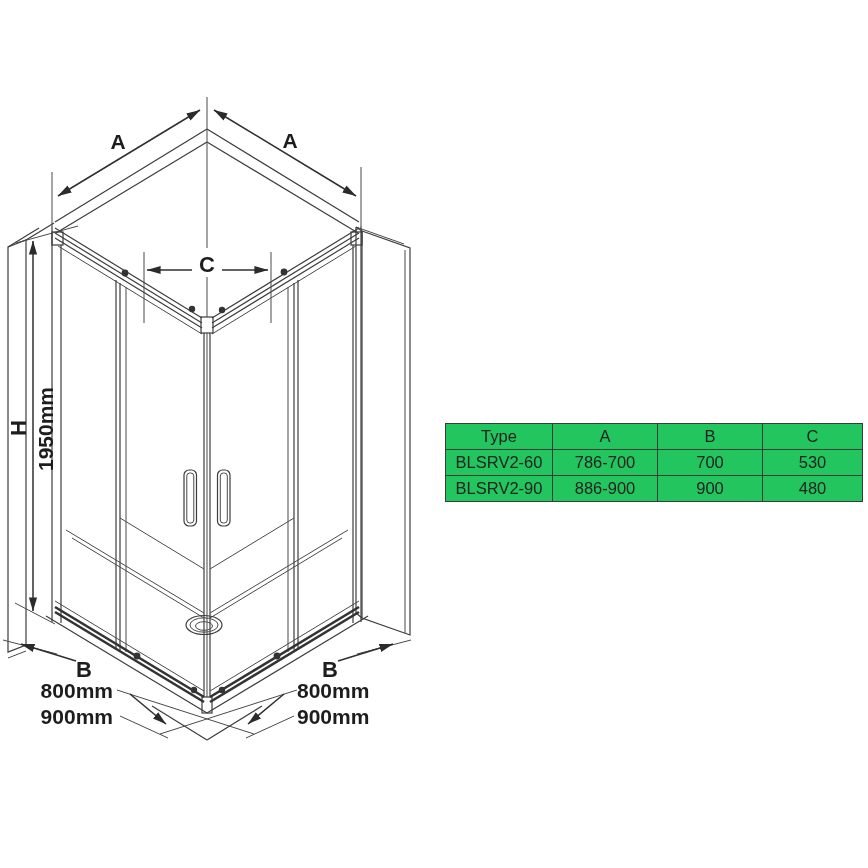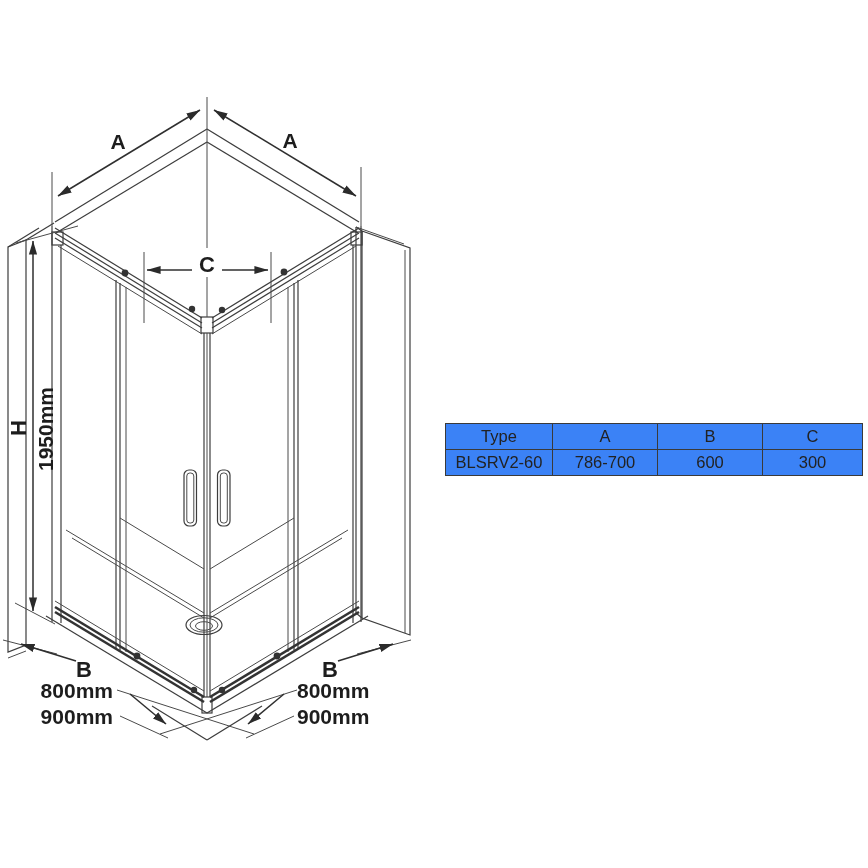--- a/index.html
+++ b/index.html
@@ -17,21 +17,21 @@
   .dim-txt {fill:#1d1d1d;font-family:"Liberation Sans",sans-serif;
             font-weight:bold;font-size:21px;}
   .dim-txt-lg{fill:#1d1d1d;font-family:"Liberation Sans",sans-serif;
             font-weight:bold;font-size:22px;}
 
   
   #spec-table{position:absolute;left:445px;top:423px;border-collapse:collapse;
               table-layout:fixed;width:417px;}
   #spec-table td,#spec-table th{border:1.5px solid #3a3a3a;text-align:center;
               vertical-align:middle;font-weight:normal;font-size:16.5px;
-              color:#222;height:25px;padding:0;background:#3b82f6;
+              color:#222;height:25px;padding:0;background:#22c55e;
               font-family:"Liberation Sans",sans-serif;}
 </style>
 </head>
 <body>
 
 <div id="stage">
 
   <svg id="drawing-svg" width="868" height="868" viewBox="0 0 868 868">
     <defs>
       <marker id="arw" markerWidth="15" markerHeight="11" refX="13.6" refY="5" orient="auto-start-reverse" markerUnits="userSpaceOnUse">
@@ -210,19 +210,25 @@
     <tbody>
       <tr>
         <th>Type</th>
         <th>A</th>
         <th>B</th>
         <th>C</th>
       </tr>
       <tr>
         <td>BLSRV2-60</td>
         <td>786-700</td>
-        <td>600</td>
-        <td>300</td>
+        <td>700</td>
+        <td>530</td>
+      </tr>
+      <tr>
+        <td>BLSRV2-90</td>
+        <td>886-900</td>
+        <td>900</td>
+        <td>480</td>
       </tr>
     </tbody>
   </table>
 
 </div>
 
 </body></html>

